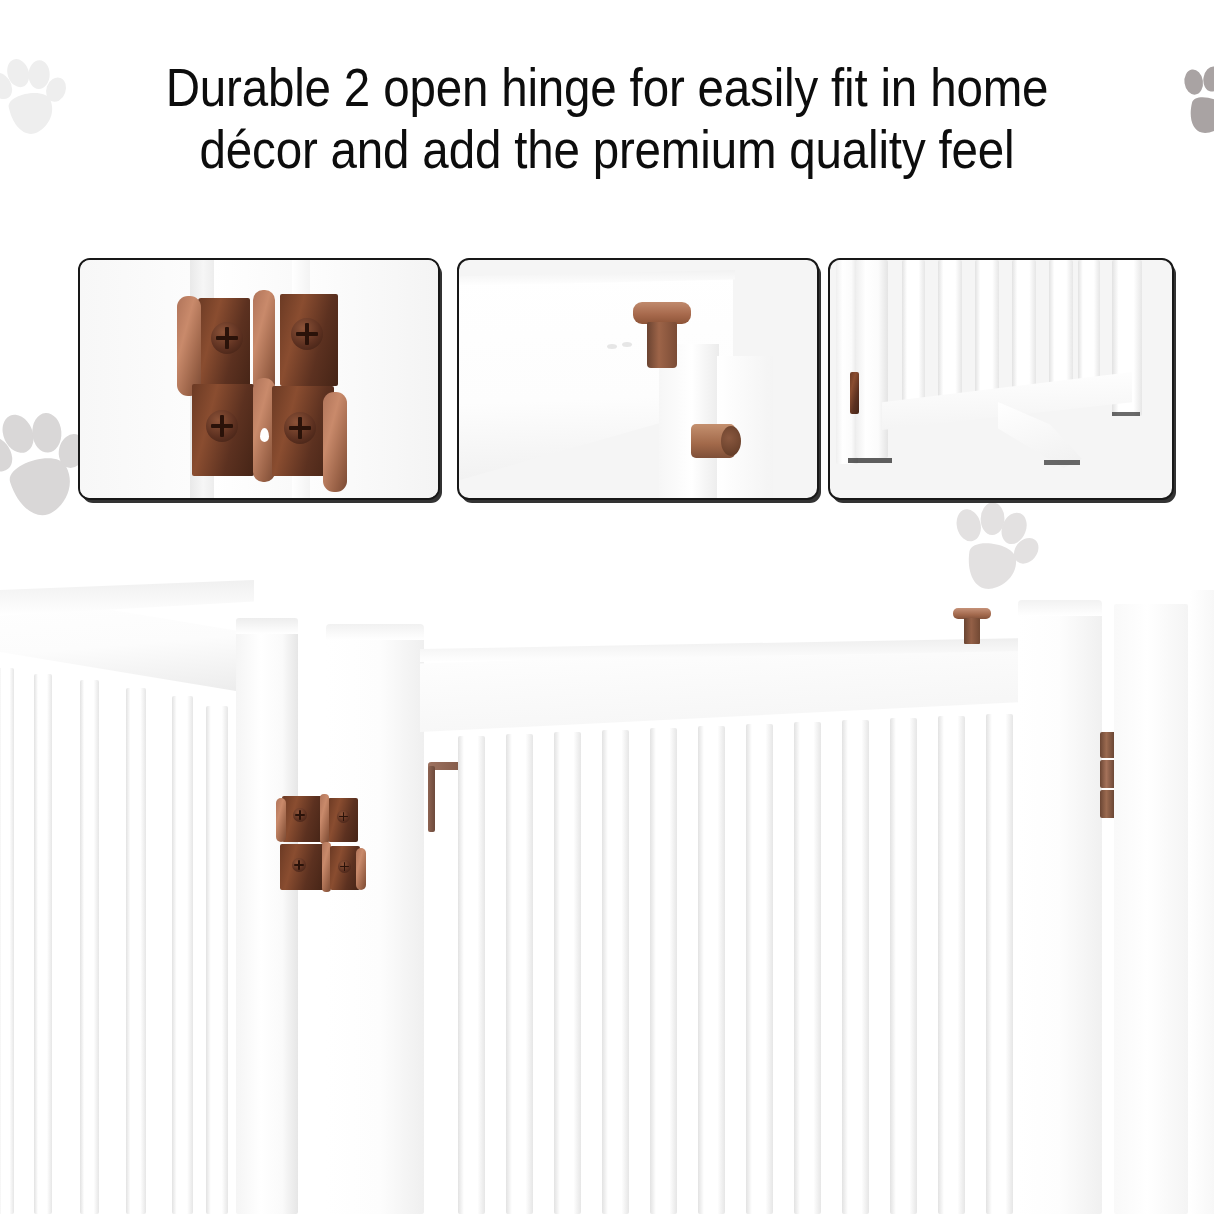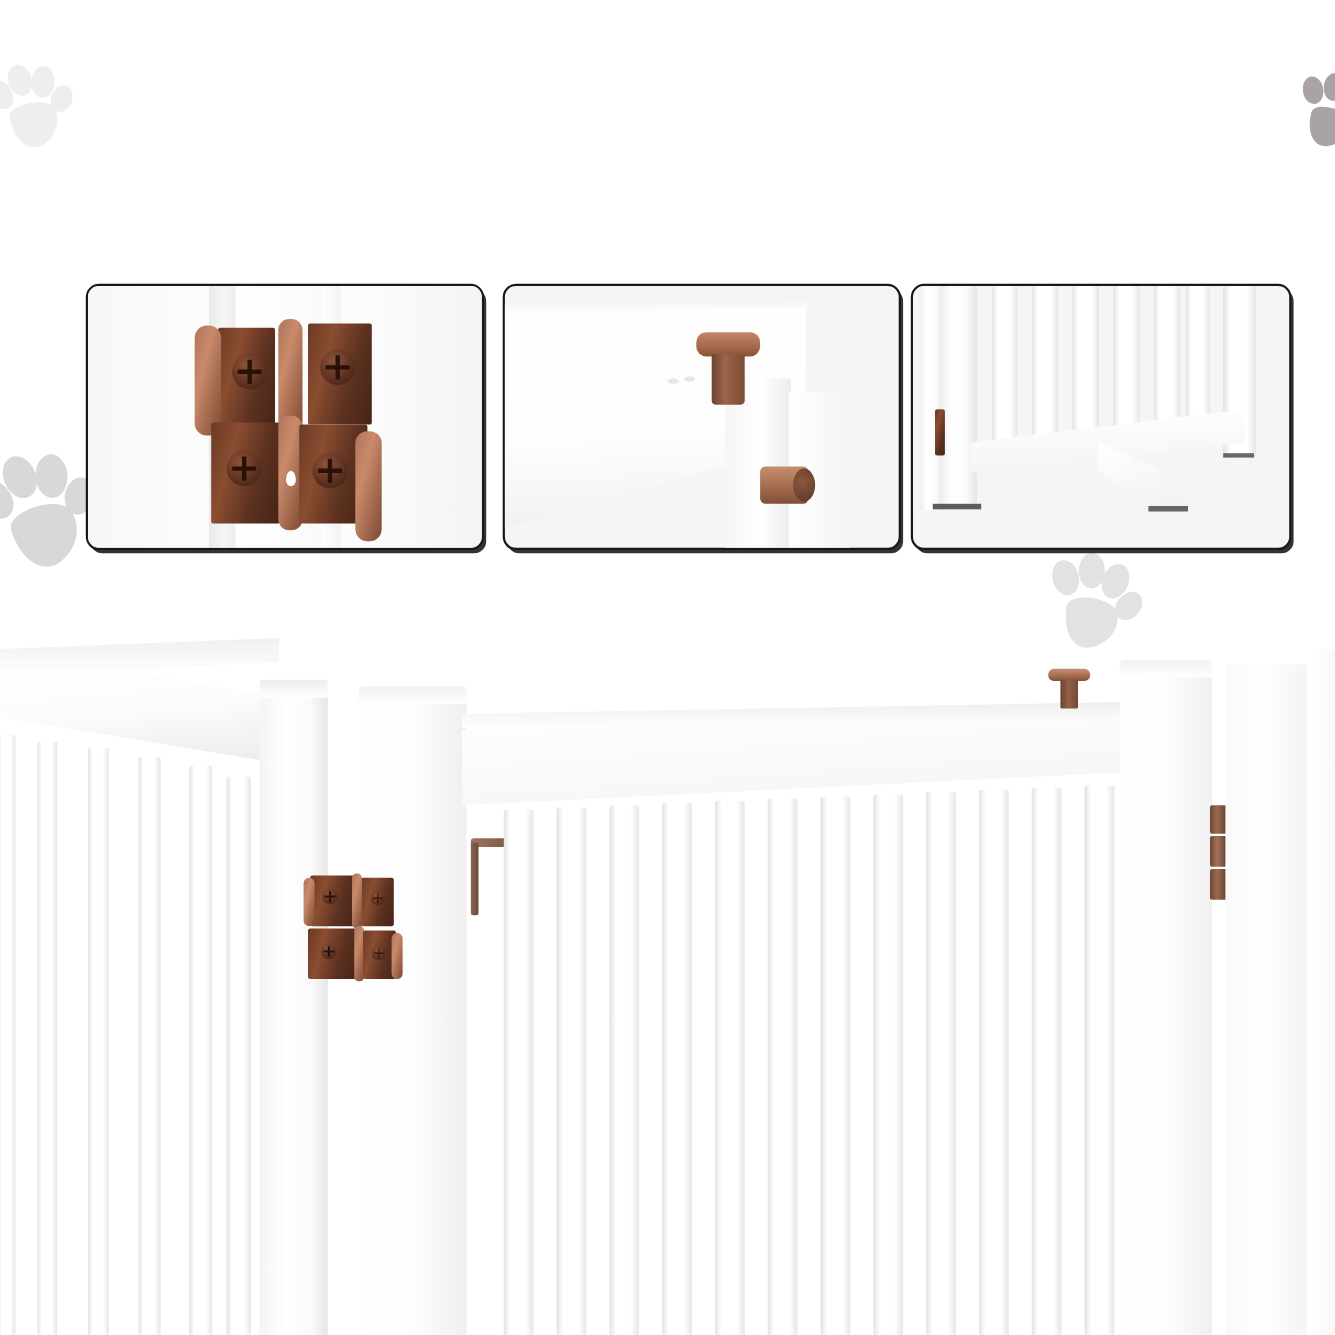--- a/index.html
+++ b/index.html
@@ -161,20 +161,24 @@
   <div class="paw" style="left:938px; top:492px; width:108px; height:108px; transform:rotate(8deg);">
     <svg viewBox="0 0 100 100" aria-hidden="true">
       <ellipse cx="26" cy="34" rx="11" ry="15" fill="#e3e1e1" transform="rotate(-22 26 34)"></ellipse>
       <ellipse cx="47" cy="25" rx="11" ry="15" fill="#e3e1e1" transform="rotate(-6 47 25)"></ellipse>
       <ellipse cx="68" cy="31" rx="11" ry="15" fill="#e3e1e1" transform="rotate(14 68 31)"></ellipse>
       <ellipse cx="82" cy="50" rx="10" ry="13" fill="#e3e1e1" transform="rotate(32 82 50)"></ellipse>
       <path d="M30 58 C30 44 72 44 74 60 C77 78 60 90 50 90 C38 90 30 76 30 58 Z" fill="#e3e1e1"></path>
     </svg>
   </div>
 
+  <div id="headline">
+    <span class="line">Durable 2 open hinge for easily fit in home</span>
+    <span class="line">décor and add the premium quality feel</span>
+  </div>
 
   <div class="inset" id="inset-1">
     <div class="inset-scene">
 
       <div class="wood" style="left:0;    top:0; width:110px; height:238px; background:linear-gradient(90deg,#f7f7f7,#fcfcfc);"></div>
       <div class="wood-edge" style="left:110px;top:0; width:24px;  height:238px;"></div>
       <div class="wood" style="left:134px;top:0; width:78px;  height:238px; background:linear-gradient(90deg,#ffffff,#fafafa);"></div>
       <div class="wood-edge" style="left:212px;top:0; width:18px;  height:238px; background:linear-gradient(90deg,#ffffff,#f3f3f3);"></div>
       <div class="wood" style="left:230px;top:0; width:128px; height:238px; background:linear-gradient(90deg,#fdfdfd,#f4f4f4);"></div>
 

